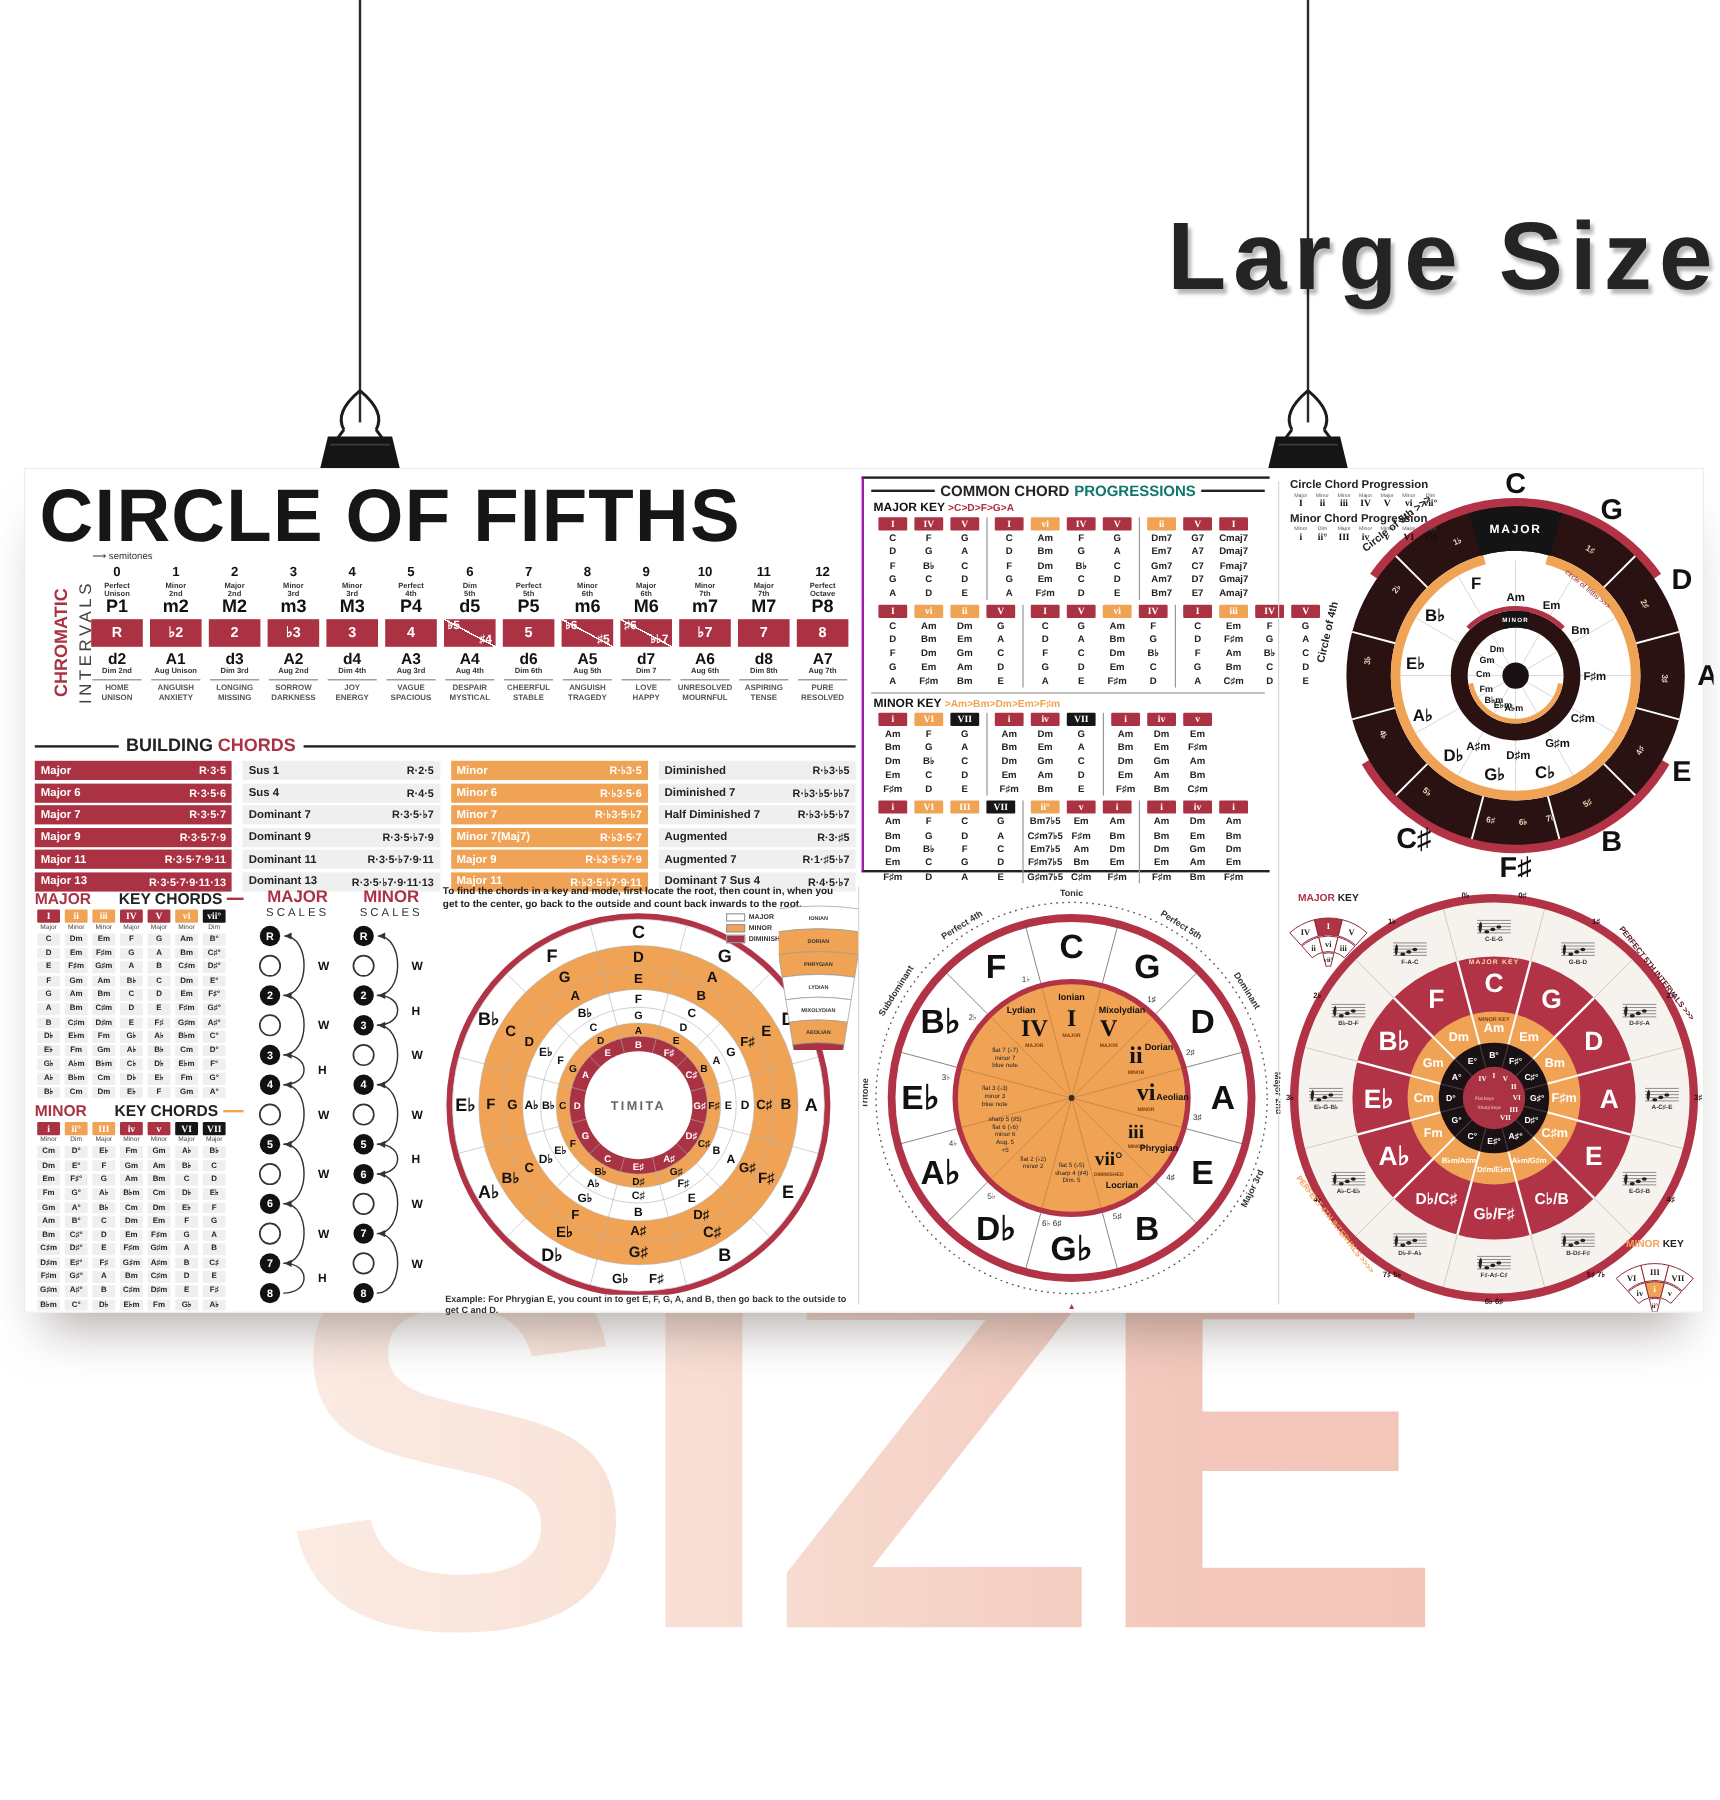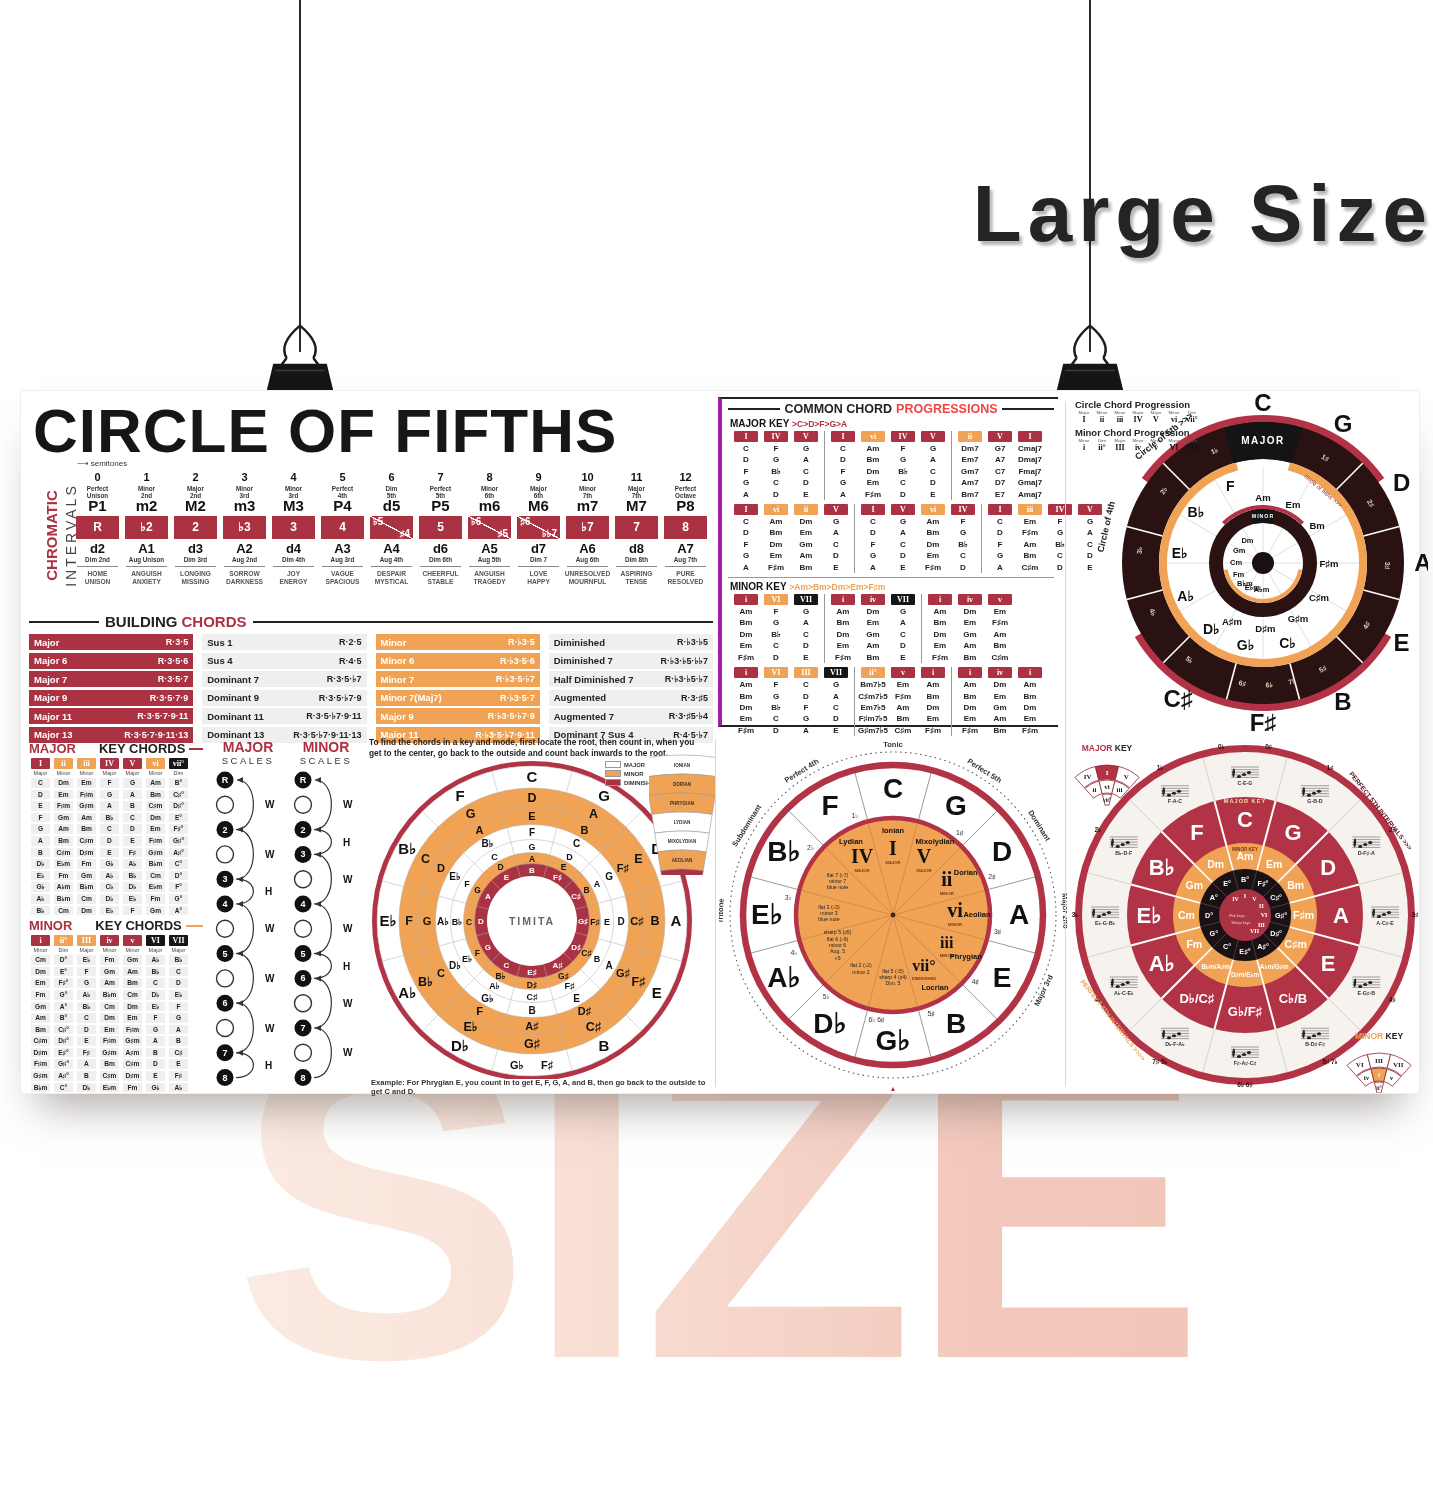--- a/index.html
+++ b/index.html
@@ -38,25 +38,25 @@
   .bc-head .line{flex:1;height:2px;background:#222;}
   .bc-head .t1{color:#222;margin:0 4px 0 6px;}
   .bc-head .t2{color:#ab3243;margin-right:6px;}
   .bc-cols{display:flex;gap:9px;}
   .bc-col{flex:1;}
   .bc-row{display:flex;justify-content:space-between;align-items:center;height:16px;margin-bottom:2.5px;padding:0 5px;font-size:9.5px;font-weight:700;background:#efefef;color:#222;}
   .bc-col.red .bc-row{background:#ab3243;color:#fff;}
   .bc-col.org .bc-row{background:#f0a355;color:#fff;}
   .bc-row .f{font-weight:600;font-size:9px;}
   
-  .progressions{position:absolute;left:697px;top:6px;width:340px;height:330px;border-top:2px solid #222;border-bottom:2px solid #222;border-left:4px solid #a21caf;padding:2px 4px 0 6px;}
+  .progressions{position:absolute;left:697px;top:6px;width:340px;height:330px;border-top:2px solid #222;border-bottom:2px solid #222;border-left:2px solid #a21caf;padding:2px 4px 0 6px;}
   .pg-head{display:flex;align-items:center;font-size:12.5px;font-weight:800;margin:1px 0 2px 0;}
   .pg-head .line{flex:1;height:2px;background:#222;}
   .pg-head .t1{color:#222;margin:0 4px;}
-  .pg-head .t2{color:#ef4444;margin-right:4px;}
+  .pg-head .t2{color:#0f766e;margin-right:4px;}
   .pg-key{font-size:10px;font-weight:800;margin:1px 0 2px 2px;}
   .pg-key .chain{font-size:8.5px;font-weight:800;}
   .pg-key.major .chain{color:#ab3243;}
   .pg-key.minor .chain{color:#f0a355;}
   .pg-row{display:flex;margin-bottom:4px;}
   .pg-block{padding:0 3px;border-left:1px solid #999;}
   .pg-block:first-child{border-left:none;}
   .pg-chips{display:flex;margin-bottom:1px;}
   .chip{width:24px;height:11px;margin:0 3px;border-radius:1px;color:#fff;font-family:"Liberation Serif",serif;font-weight:700;font-size:8px;line-height:11px;text-align:center;}
   .chip.red{background:#ab3243;} .chip.org{background:#f0a355;} .chip.blk{background:#161616;}
@@ -437,21 +437,21 @@
             <div class="bc-row">
               <span>Half Diminished 7</span>
               <span class="f">R·♭3·♭5·♭7</span>
             </div>
             <div class="bc-row">
               <span>Augmented</span>
               <span class="f">R·3·♯5</span>
             </div>
             <div class="bc-row">
               <span>Augmented 7</span>
-              <span class="f">R·3·♯5·♭4</span>
+              <span class="f">R·1·♯5·♭7</span>
             </div>
             <div class="bc-row">
               <span>Dominant 7 Sus 4</span>
               <span class="f">R·4·5·♭7</span>
             </div>
           </div>
         </div>
     </div>
 
     <div class="progressions">

